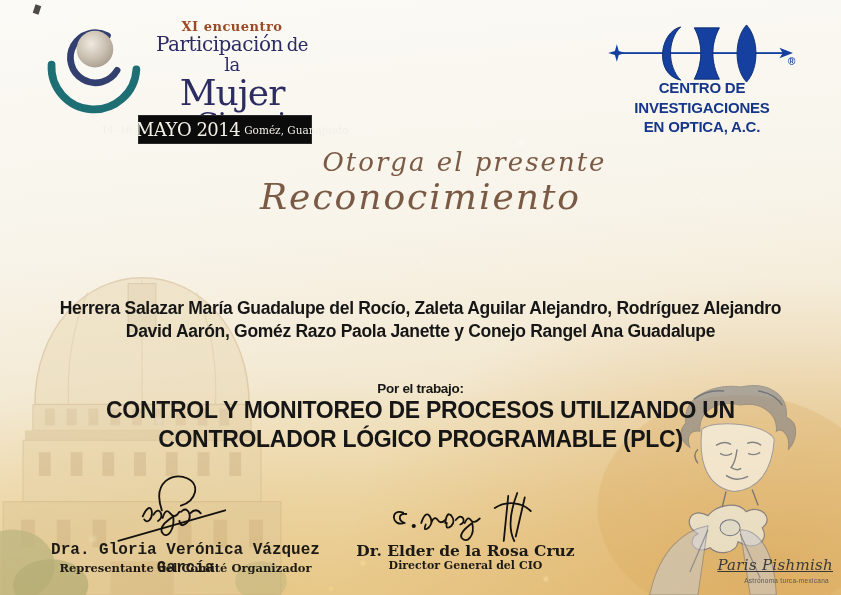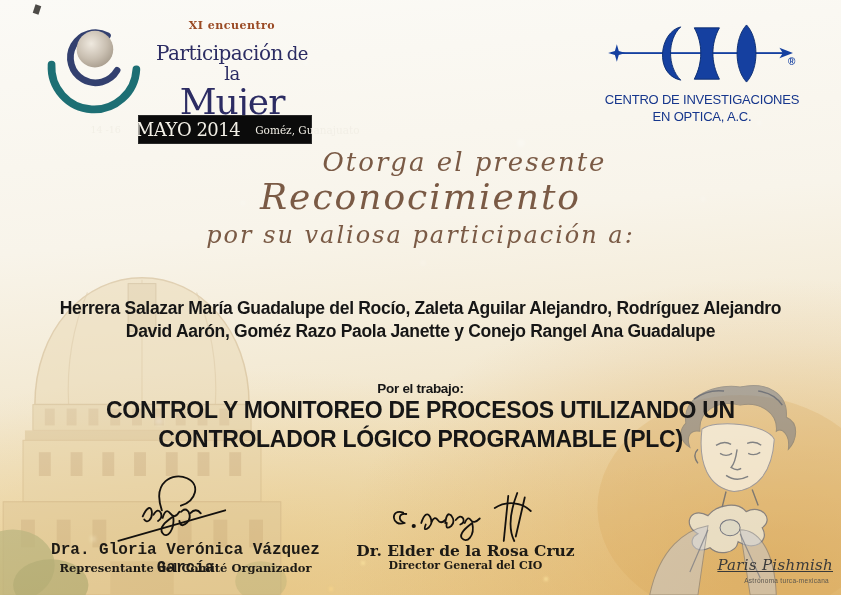--- a/index.html
+++ b/index.html
@@ -24,38 +24,38 @@
       618px 332px 4px 2px rgba(255,255,255,.4), 92px 538px 4px 1px rgba(255,246,214,.8),
       362px 562px 3px 1px rgba(252,228,160,.9), 545px 578px 3px 1px rgba(252,228,160,.9),
       758px 122px 4px 1px rgba(255,255,255,.5), 242px 202px 4px 1px rgba(255,255,255,.45),
       330px 588px 3px 1px rgba(250,214,140,.9), 460px 520px 3px 1px rgba(255,240,200,.8);}
   .speck{left:34px;top:5px;width:6px;height:9px;background:#2e2c28;opacity:.85;transform:rotate(18deg);}
 
   
   #event-logo{left:40px; top:16px; width:106px; height:102px;}
   #event-word{left:146px; top:20px; width:172px; text-align:center;
     font-family:"DejaVu Serif", serif; color:#2c2c63; line-height:1;}
-  .ev-edition{font-size:11px; font-weight:bold; color:#9a4a24; letter-spacing:.5px; margin-bottom:12px;}
+  .ev-edition{font-size:13px; font-weight:bold; color:#9a4a24; letter-spacing:.5px; margin-bottom:1px;}
   .ev-row1{font-size:20px; letter-spacing:-.5px;}
   .ev-row1 .small{font-size:18px; margin-left:4px;}
   .ev-row2{font-size:36px; letter-spacing:-1px; margin-top:1px;}
   .ev-row3{font-size:30px; letter-spacing:-1px; margin-top:-2px;}
   .ev-row3 .small{font-size:12.5px; margin-right:3px; letter-spacing:0;}
   #date-banner{left:138px; top:115px; width:172px; height:27px; background:#0b0b0b;
-    border:1px solid #2a2a2a; display:flex; align-items:center; justify-content:center; gap:15px;
+    border:1px solid #2a2a2a; display:flex; align-items:center; justify-content:center; gap:4px;
     font-family:"DejaVu Serif", serif; color:#f2efe6; white-space:nowrap;}
   .db-range{font-size:9.5px;}
   .db-month{font-size:18px; letter-spacing:-.5px;}
   .db-loc{font-size:10.5px;}
 
   
   #cio-logo{left:600px; top:24px; width:204px; height:60px;}
   #cio-reg{left:788px; top:56px; font-size:10px; color:#1540a0; font-weight:bold;}
-  #cio-name{left:596px; top:92px; width:212px; text-align:center; color:#16368c;
-    font-weight:normal; font-size:13px; letter-spacing:-.2px; line-height:1.3;}
+  #cio-name{left:596px; top:78px; width:212px; text-align:center; color:#16368c;
+    font-weight:bold; font-size:15px; letter-spacing:-.2px; line-height:1.3;}
 
   
   .script{font-family:"DejaVu Serif", serif; font-style:italic; color:#7a5a45; text-align:center; width:841px;}
   #aw-intro{top:147px; font-size:26px; letter-spacing:2px;padding-left:44px;}
   #aw-title{top:176px; font-size:36px; letter-spacing:2px;}
   #aw-sub{top:221px; font-size:24px; letter-spacing:2px;}
 
   
   .bold-center{text-align:center; font-weight:bold; color:#161616; letter-spacing:-.3px;}
   #recipients{left:53px; top:297px; width:735px; font-size:17.5px; line-height:1.32;}
@@ -189,21 +189,20 @@
     </g>
   </svg>
   <div id="cio-reg" class="abs">®</div>
   <div id="cio-name" class="abs">
     <div>CENTRO DE INVESTIGACIONES</div>
     <div>EN OPTICA, A.C.</div>
   </div>
 
   <div id="aw-intro" class="abs script">Otorga el presente</div>
   <div id="aw-title" class="abs script">Reconocimiento</div>
-  <div id="aw-sub" class="abs script">por su valiosa participación a:</div>
 
   <div id="recipients" class="abs bold-center">Herrera Salazar María Guadalupe del Rocío, Zaleta Aguilar Alejandro, Rodríguez Alejandro David Aarón, Goméz Razo Paola Janette y Conejo Rangel Ana Guadalupe</div>
   <div id="work-label" class="abs bold-center">Por el trabajo:</div>
   <div id="work-title" class="abs bold-center">CONTROL Y MONITOREO DE PROCESOS UTILIZANDO UN CONTROLADOR LÓGICO PROGRAMABLE (PLC)</div>
 
   <svg id="sig-left" class="abs" viewBox="0 0 150 110">
     <g class="ink">
       <path d="M63,58 C50,20 78,8 96,16 C114,24 108,46 88,52"></path>
       <path d="M38,66 C44,52 50,52 50,62 C50,70 44,76 40,70"></path>
       <path d="M52,64 q6,-10 10,-2 q2,6 -4,10"></path>

